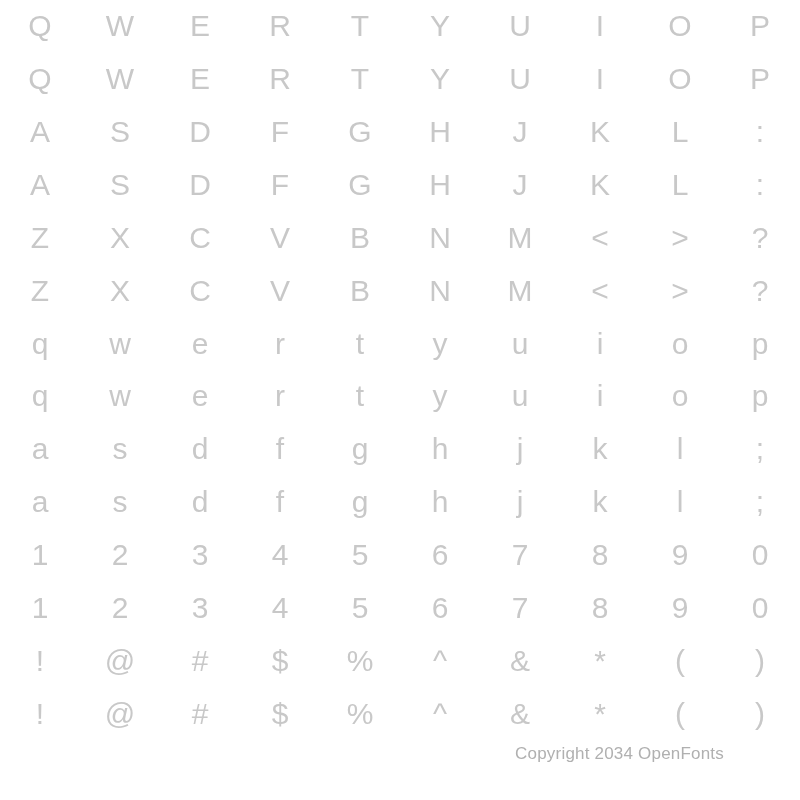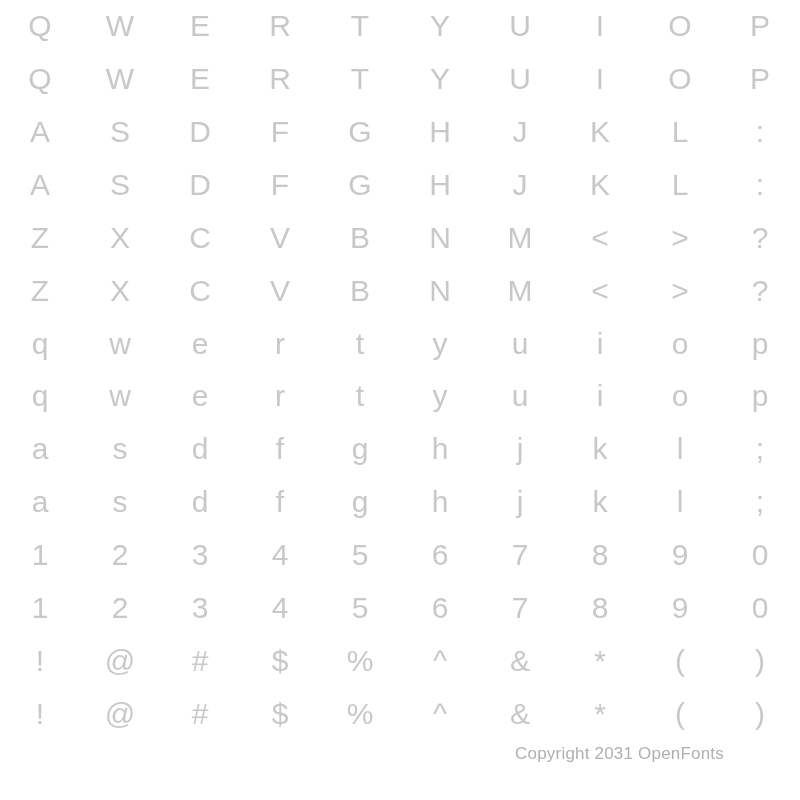--- a/index.html
+++ b/index.html
@@ -188,14 +188,14 @@
       <div class="cell row-italic">@</div>
       <div class="cell row-italic">#</div>
       <div class="cell row-italic">$</div>
       <div class="cell row-italic">%</div>
       <div class="cell row-italic">^</div>
       <div class="cell row-italic">&amp;</div>
       <div class="cell row-italic">*</div>
       <div class="cell row-italic">(</div>
       <div class="cell row-italic">)</div>
     </div>
-  <div class="copyright">Copyright 2031 OpenFonts</div>
+  <div class="copyright">Copyright 2034 OpenFonts</div>
 </div>
 
 </body></html>

